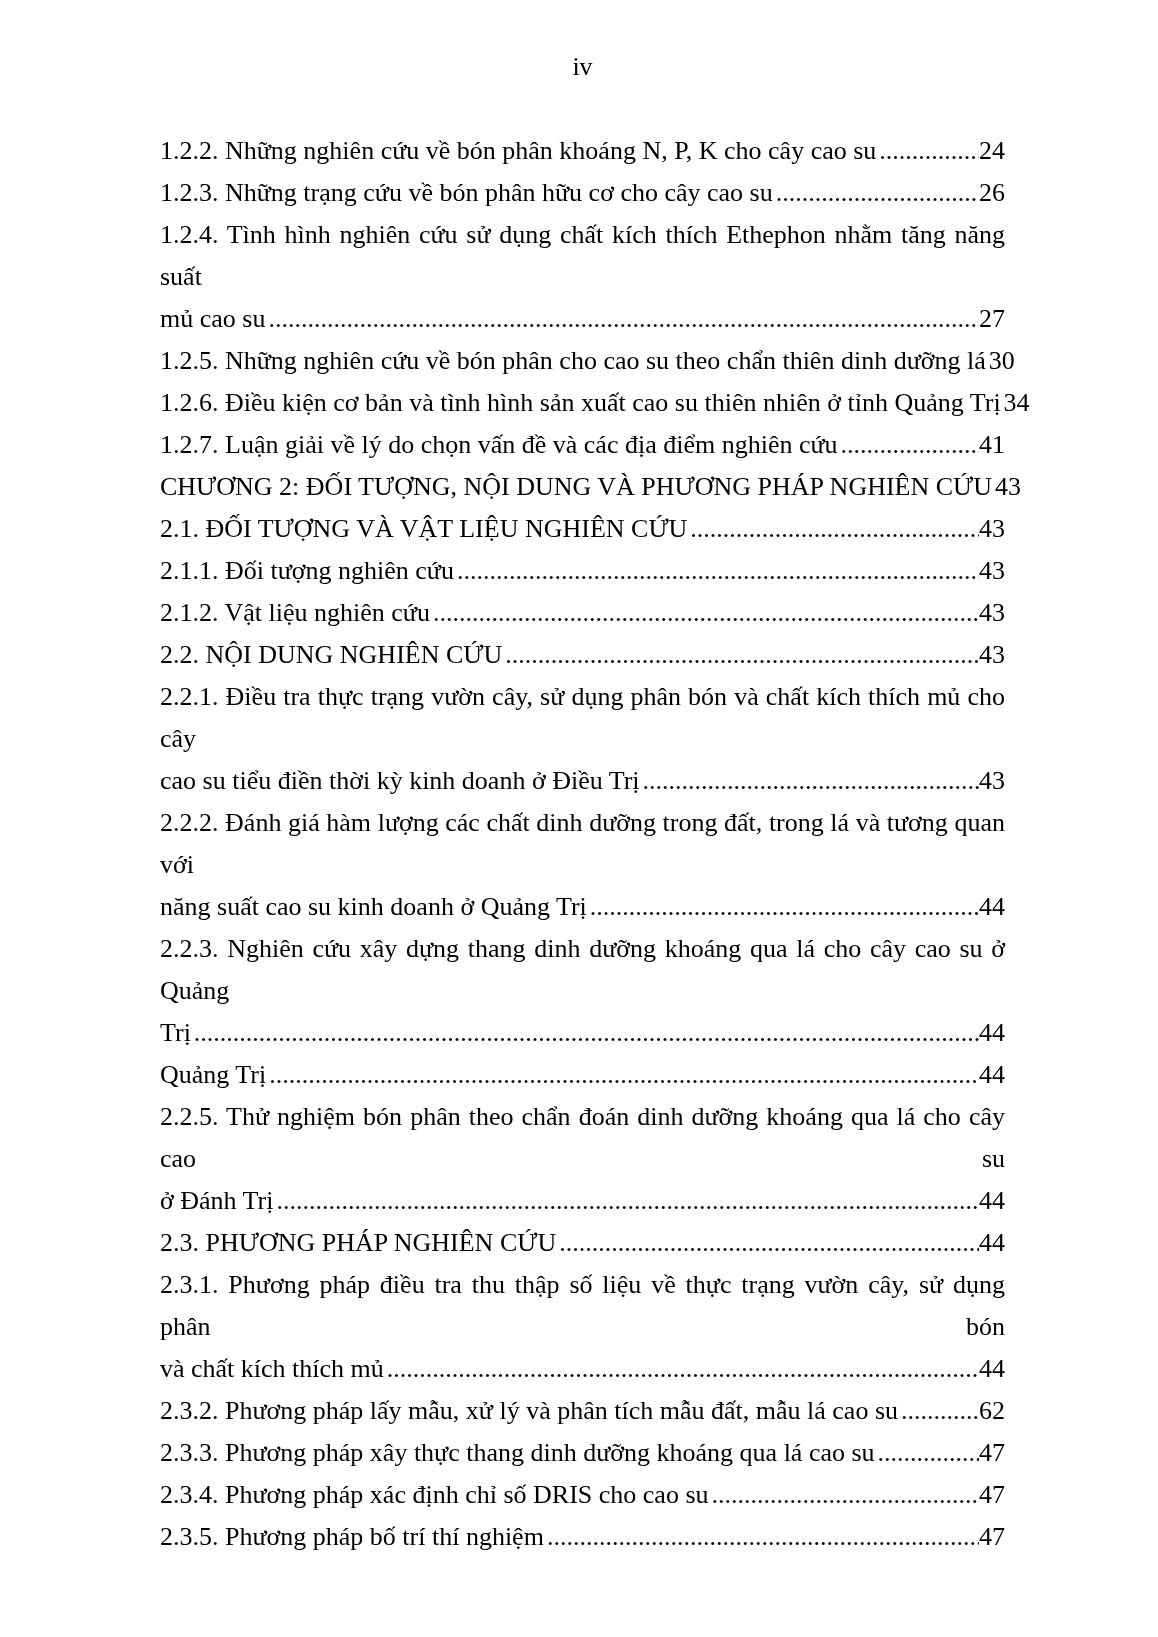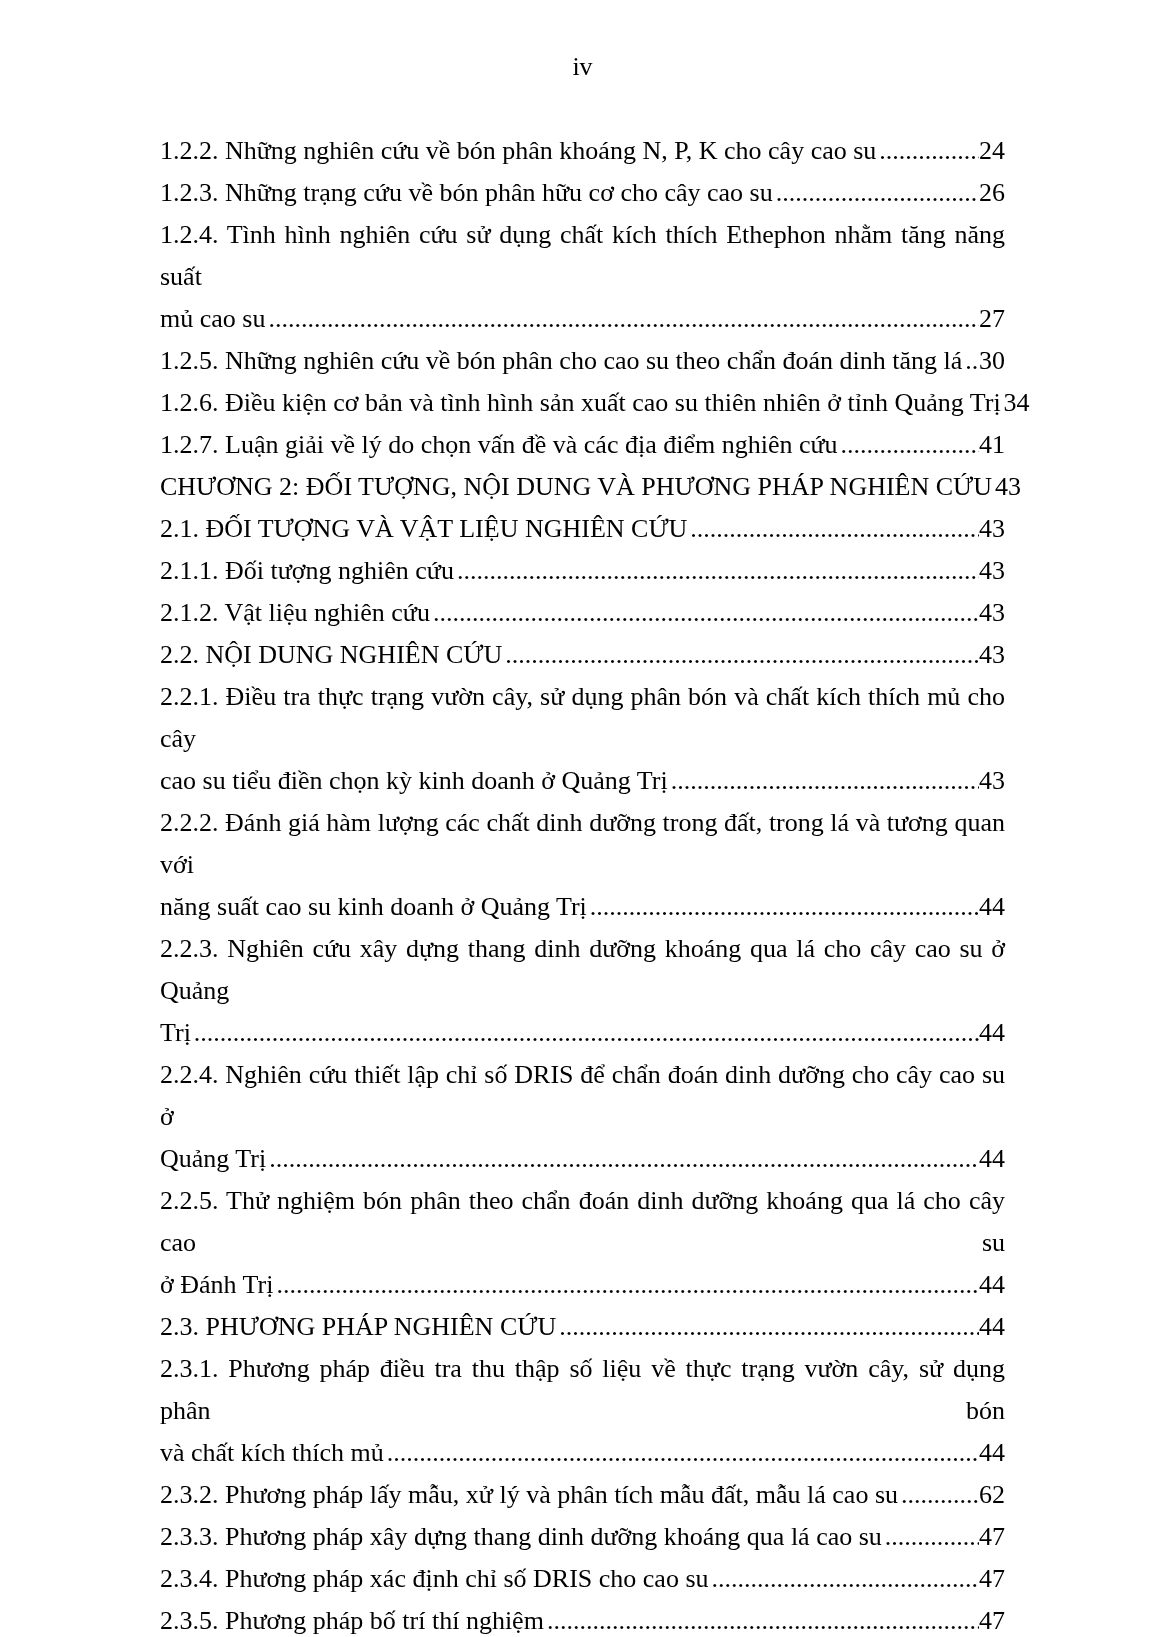--- a/index.html
+++ b/index.html
@@ -87,21 +87,21 @@
     
   </div>
         <div class="toc-line has-page">
     <span class="toc-text">mủ cao su</span>
     <span class="toc-leader">....................................................................................................................................................................................................................................................................</span>
     <span class="toc-page">27</span>
   </div>
       </div>
       <div class="toc-entry">
         <div class="toc-line has-page">
-    <span class="toc-text">1.2.5. Những nghiên cứu về bón phân cho cao su theo chẩn đoán dinh tăng lá</span>
+    <span class="toc-text">1.2.5. Những nghiên cứu về bón phân cho cao su theo chẩn thiên dinh dưỡng lá</span>
     <span class="toc-leader">....................................................................................................................................................................................................................................................................</span>
     <span class="toc-page">30</span>
   </div>
       </div>
       <div class="toc-entry">
         <div class="toc-line has-page">
     <span class="toc-text">1.2.6. Điều kiện cơ bản và tình hình sản xuất cao su thiên nhiên ở tỉnh Quảng Trị</span>
     <span class="toc-leader">....................................................................................................................................................................................................................................................................</span>
     <span class="toc-page">34</span>
   </div>
@@ -148,21 +148,21 @@
     <span class="toc-page">43</span>
   </div>
       </div>
       <div class="toc-entry">
         <div class="toc-line fill">
     <span class="toc-text">2.2.1. Điều tra thực trạng vườn cây, sử dụng phân bón và chất kích thích mủ cho cây</span>
     
     
   </div>
         <div class="toc-line has-page">
-    <span class="toc-text">cao su tiểu điền chọn kỳ kinh doanh ở Quảng Trị</span>
+    <span class="toc-text">cao su tiểu điền thời kỳ kinh doanh ở Điều Trị</span>
     <span class="toc-leader">....................................................................................................................................................................................................................................................................</span>
     <span class="toc-page">43</span>
   </div>
       </div>
       <div class="toc-entry">
         <div class="toc-line fill">
     <span class="toc-text">2.2.2. Đánh giá hàm lượng các chất dinh dưỡng trong đất, trong lá và tương quan với</span>
     
     
   </div>
@@ -178,25 +178,20 @@
     
     
   </div>
         <div class="toc-line has-page">
     <span class="toc-text">Trị</span>
     <span class="toc-leader">....................................................................................................................................................................................................................................................................</span>
     <span class="toc-page">44</span>
   </div>
       </div>
       <div class="toc-entry">
-        <div class="toc-line fill">
-    <span class="toc-text">2.2.4. Nghiên cứu thiết lập chỉ số DRIS để chẩn đoán dinh dưỡng cho cây cao su ở</span>
-    
-    
-  </div>
         <div class="toc-line has-page">
     <span class="toc-text">Quảng Trị</span>
     <span class="toc-leader">....................................................................................................................................................................................................................................................................</span>
     <span class="toc-page">44</span>
   </div>
       </div>
       <div class="toc-entry">
         <div class="toc-line fill">
     <span class="toc-text">2.2.5. Thử nghiệm bón phân theo chẩn đoán dinh dưỡng khoáng qua lá cho cây cao su</span>
     
@@ -229,21 +224,21 @@
       </div>
       <div class="toc-entry">
         <div class="toc-line has-page">
     <span class="toc-text">2.3.2. Phương pháp lấy mẫu, xử lý và phân tích mẫu đất, mẫu lá cao su</span>
     <span class="toc-leader">....................................................................................................................................................................................................................................................................</span>
     <span class="toc-page">62</span>
   </div>
       </div>
       <div class="toc-entry">
         <div class="toc-line has-page">
-    <span class="toc-text">2.3.3. Phương pháp xây dựng thang dinh dưỡng khoáng qua lá cao su</span>
+    <span class="toc-text">2.3.3. Phương pháp xây thực thang dinh dưỡng khoáng qua lá cao su</span>
     <span class="toc-leader">....................................................................................................................................................................................................................................................................</span>
     <span class="toc-page">47</span>
   </div>
       </div>
       <div class="toc-entry">
         <div class="toc-line has-page">
     <span class="toc-text">2.3.4. Phương pháp xác định chỉ số DRIS cho cao su</span>
     <span class="toc-leader">....................................................................................................................................................................................................................................................................</span>
     <span class="toc-page">47</span>
   </div>

